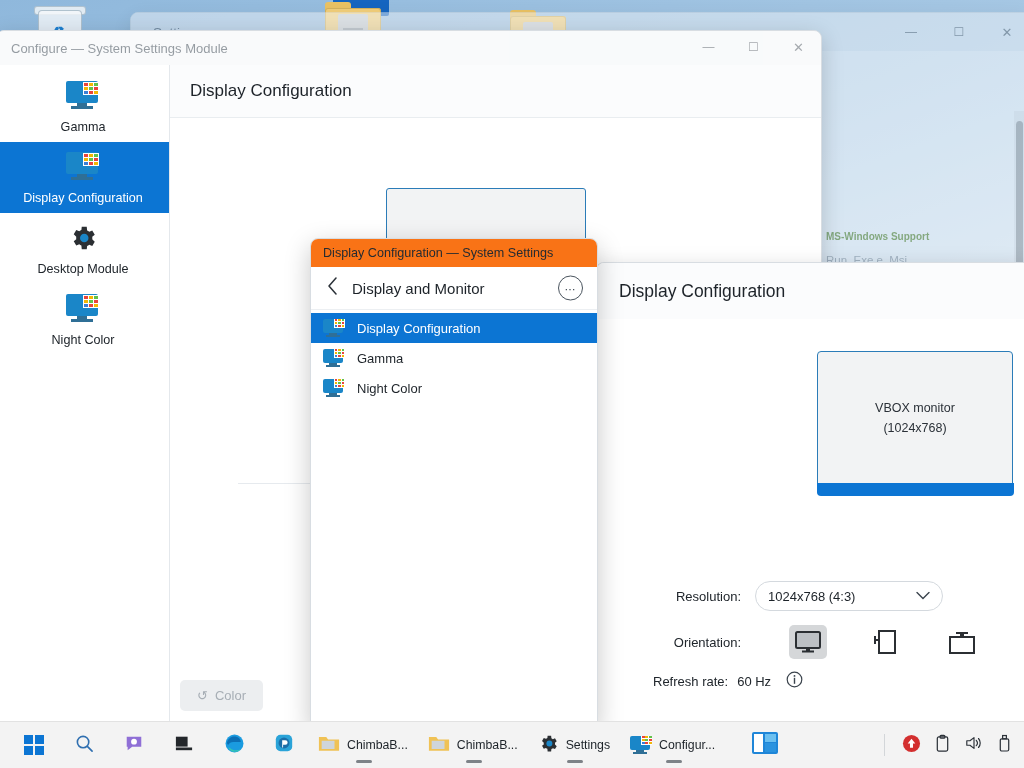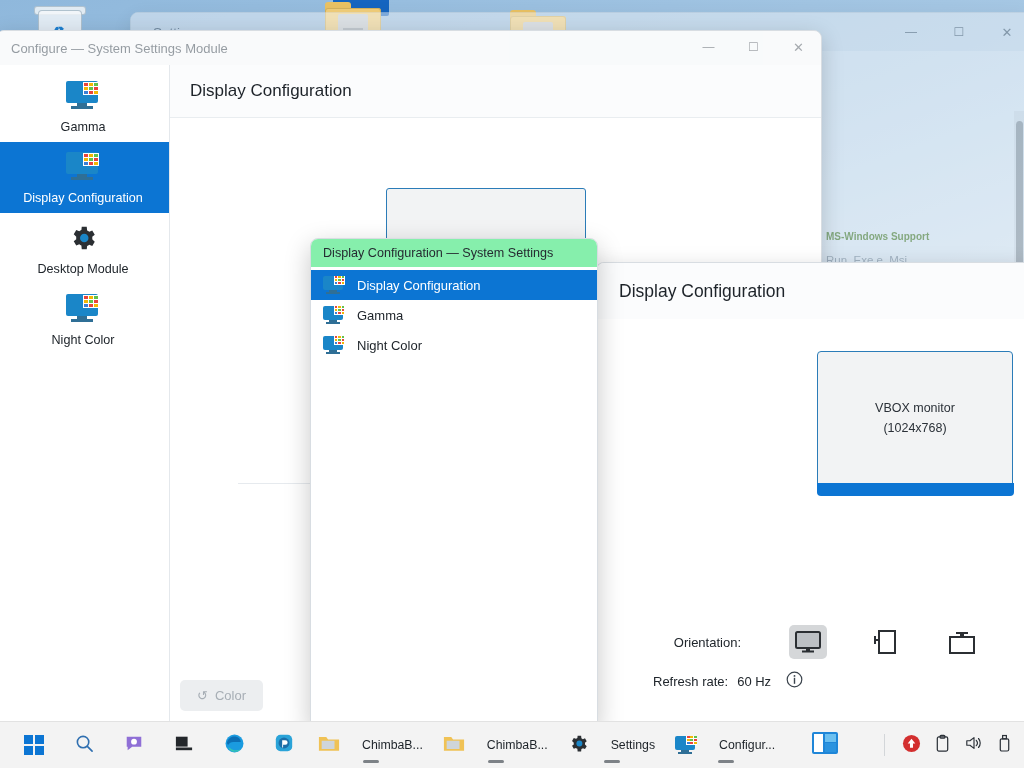--- a/index.html
+++ b/index.html
@@ -275,21 +275,21 @@
   
   #winPopup {
     left: 310px; top: 238px; width: 286px; height: 486px;
     border-radius: 8px 8px 0 0;
     box-shadow: 0 8px 26px rgba(0,0,0,0.22);
   }
   #winPopup .pop-title {
     height: 28px; display: flex; align-items: center;
     padding-left: 12px;
     font-size: 12.6px; color: #252b31;
-    background: #86efac;
+    background: #f97316;
   }
   .pop-nav {
     height: 42px; display: flex; align-items: center;
     padding: 0 14px 0 16px;
     border-bottom: 1px solid #eceff2;
     background: #ffffff;
     position: relative;
   }
   .pop-nav .navtxt {
     font-size: 15px; color: #1d2329; margin-left: 14px;
@@ -345,21 +345,21 @@
   .taskbar {
     position: absolute; left: 0; bottom: 0; width: 1024px; height: 46px;
     background: #f3f3f3;
     border-top: 1px solid #e2e2e2;
     display: flex; align-items: center;
   }
   .tb-left { display: flex; align-items: center; gap: 2px; padding-left: 10px; }
   .tb-btn {
     height: 38px; min-width: 36px;
     display: flex; align-items: center; justify-content: center;
-    border-radius: 5px; position: relative; padding: 0 6px; gap: 22px;
+    border-radius: 5px; position: relative; padding: 0 6px; gap: 7px;
   }
   .tb-btn.labeled { padding: 0 10px 0 8px; }
   .tb-btn .tlabel { font-size: 12.3px; color: #1d2329; white-space: nowrap; }
   .tb-btn.running:after {
     content:""; position:absolute; bottom: 1px; left: 50%; transform: translateX(-50%);
     width: 16px; height: 3px; border-radius: 2px; background: #7d8287;
   }
   .tb-btn.active {
     background: #ffffff; box-shadow: 0 0 0 1px #e7e7e7;
   }
@@ -536,20 +536,31 @@
     <div class="dr-body">
 
       <div class="dr-monitor">
         <div class="mlabel">
           <div>VBOX monitor</div>
           <div>(1024x768)</div>
         </div>
         <div class="mfoot"></div>
       </div>
 
+      <div class="form-row" style="left:56px; top:262px;">
+        <div class="form-label" style="width:88px; margin-right:14px;">Resolution:</div>
+        <div class="combo">
+          <span>1024x768 (4:3)</span>
+          <span class="chev">
+            <svg width="14" height="9" viewBox="0 0 14 9">
+                <path d="M1 1l6 6 6-6" stroke="#3b444d" stroke-width="1.4" fill="none" stroke-linecap="round"></path>
+              </svg>
+          </span>
+        </div>
+      </div>
 
       <div class="form-row" style="left:56px; top:306px;gap:34px;">
         <div class="form-label" style="width:88px; margin-right:14px;">Orientation:</div>
 
         <div class="orient-btn selected">
           <svg width="28" height="24" viewBox="0 0 28 24" aria-hidden="true">
             <rect x="2" y="2" width="24" height="16" rx="1.5" fill="#bcc0c4" stroke="#2b2f33" stroke-width="2"></rect>
             <rect x="12" y="18" width="4" height="3" fill="#2b2f33"></rect>
             <rect x="8" y="20.5" width="12" height="2" fill="#2b2f33"></rect>
           </svg>
@@ -591,20 +602,29 @@
           </svg>
         </span>
       </div>
 
     </div>
   </div>
 
   <div class="win" id="winPopup">
     <div class="pop-title">Display Configuration — System Settings</div>
 
+    <div class="pop-nav">
+      <span>
+        <svg width="11" height="18" viewBox="0 0 11 18">
+            <path d="M9 1L2 9l7 8" stroke="#2b3138" stroke-width="1.5" fill="none" stroke-linecap="round" stroke-linejoin="round"></path>
+          </svg>
+      </span>
+      <span class="navtxt">Display and Monitor</span>
+      <span class="dots">⋯</span>
+    </div>
 
     <div class="pop-list">
 
       <div class="pop-item active">
         <span class="mini-mon">
           <span class="scr"></span>
           <span class="grid">
             <i class="sq" style="background:#e8453c"></i>
               <i class="sq" style="background:#f2b705"></i>
               <i class="sq" style="background:#62c24a"></i>

